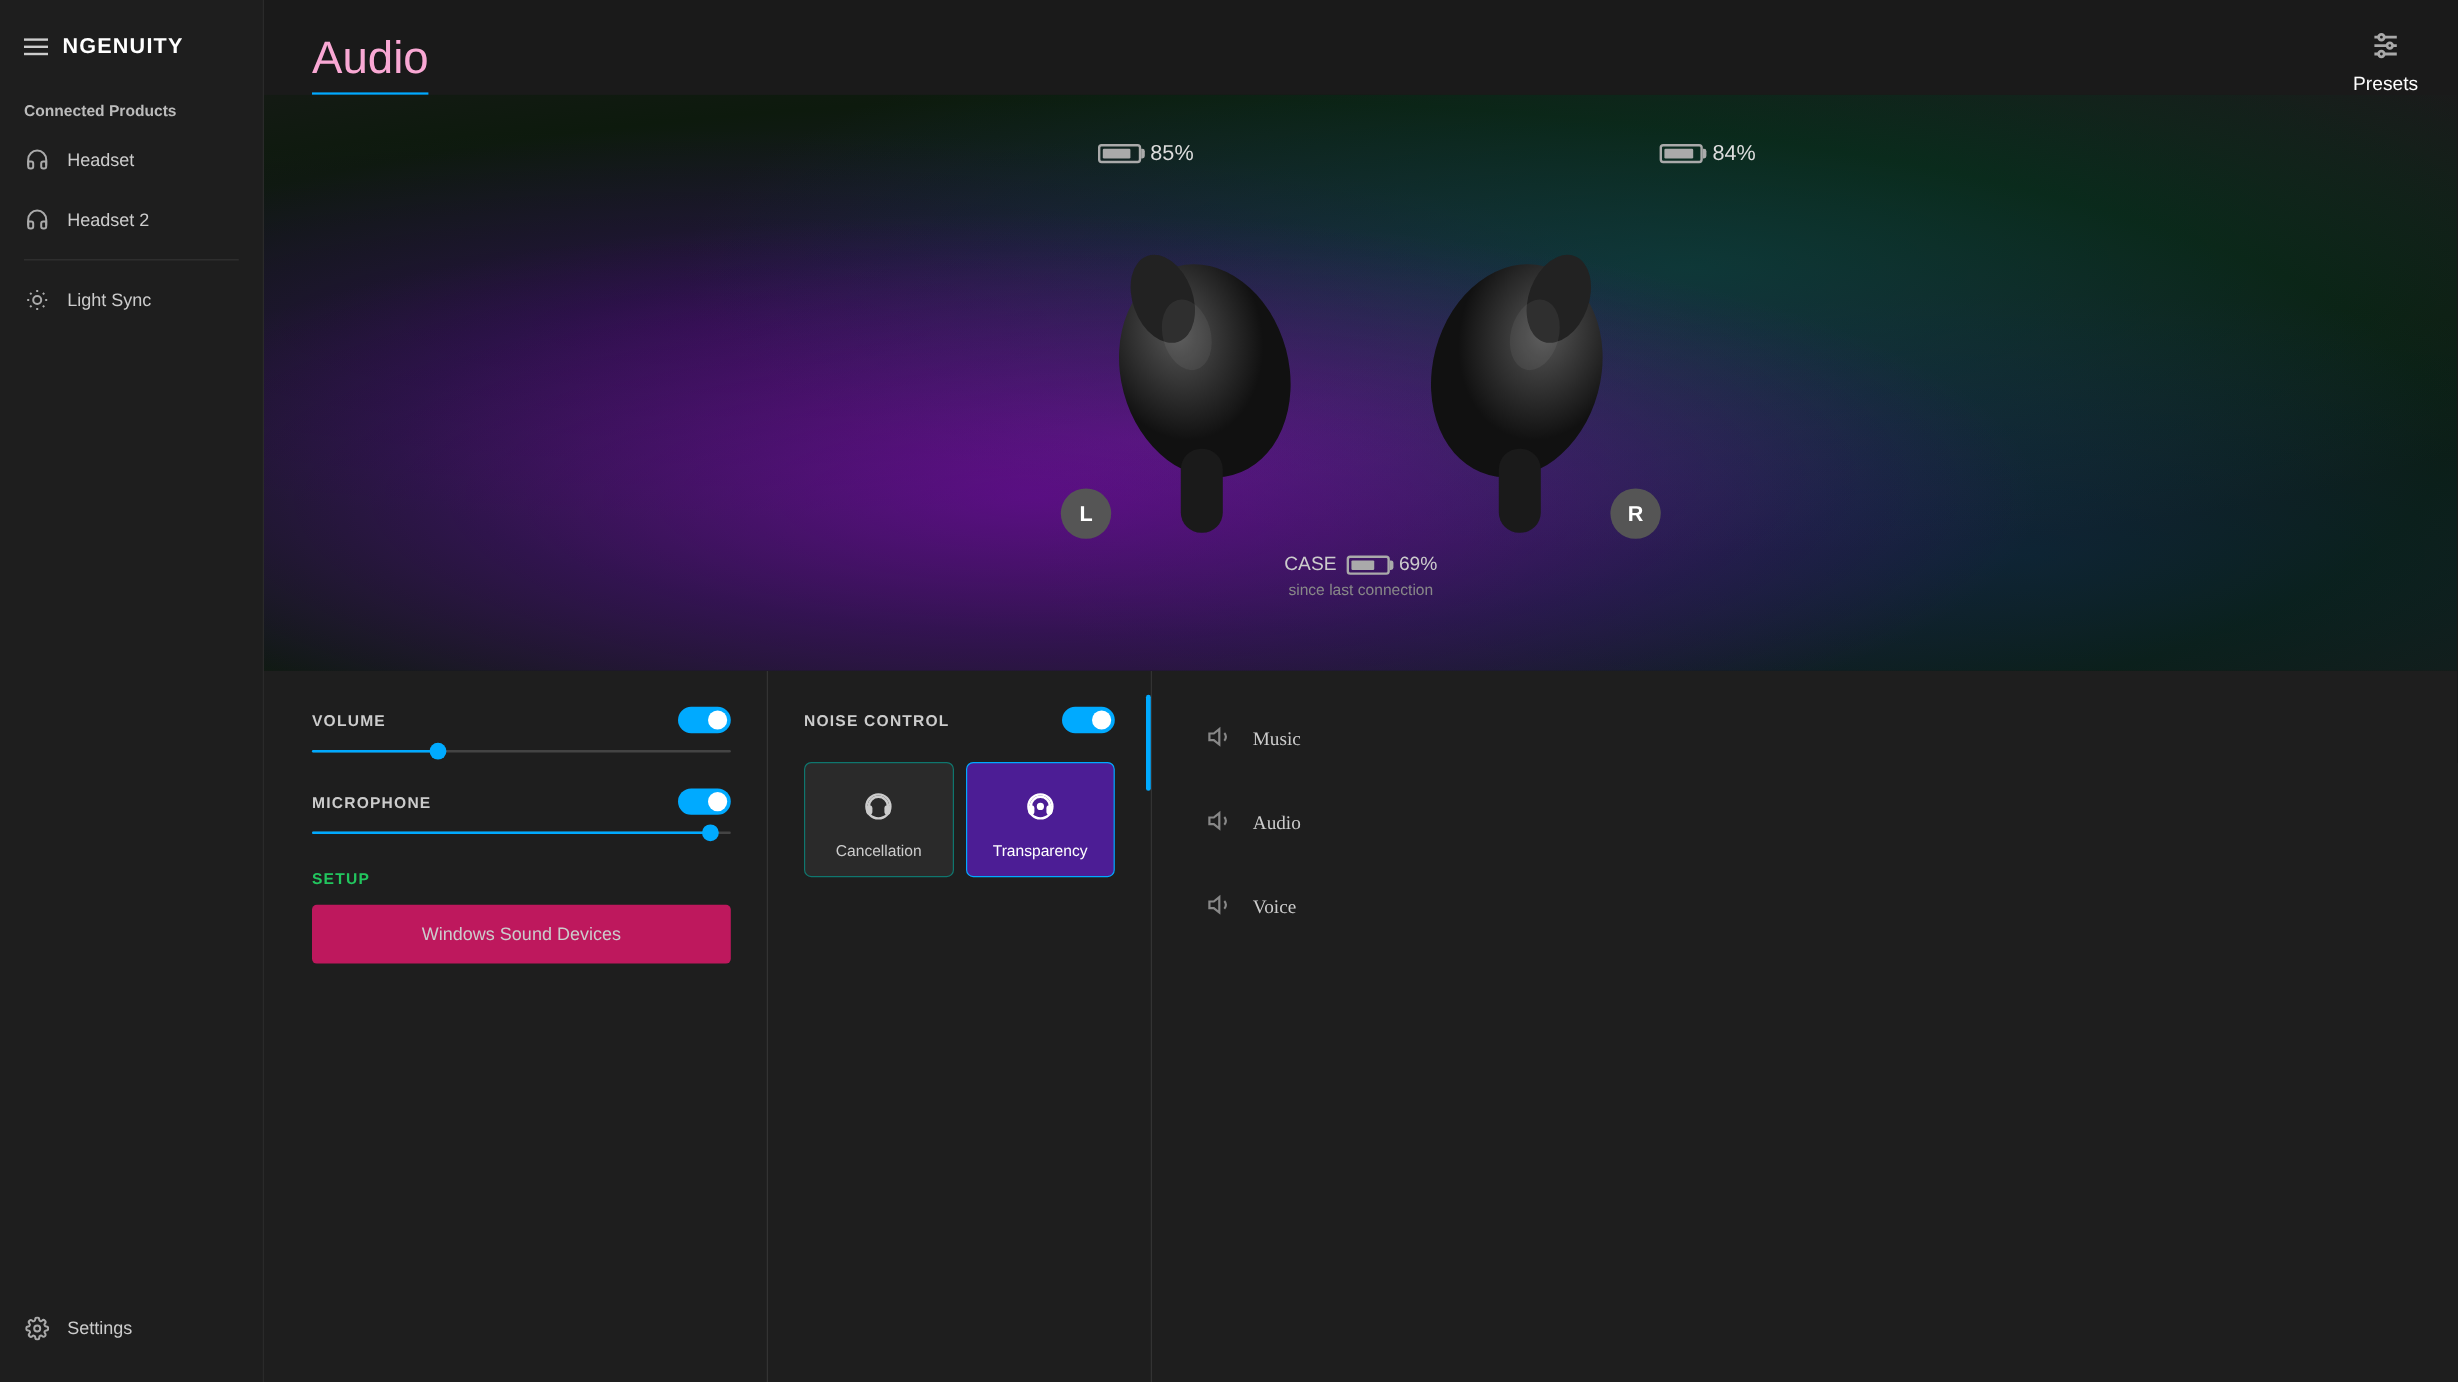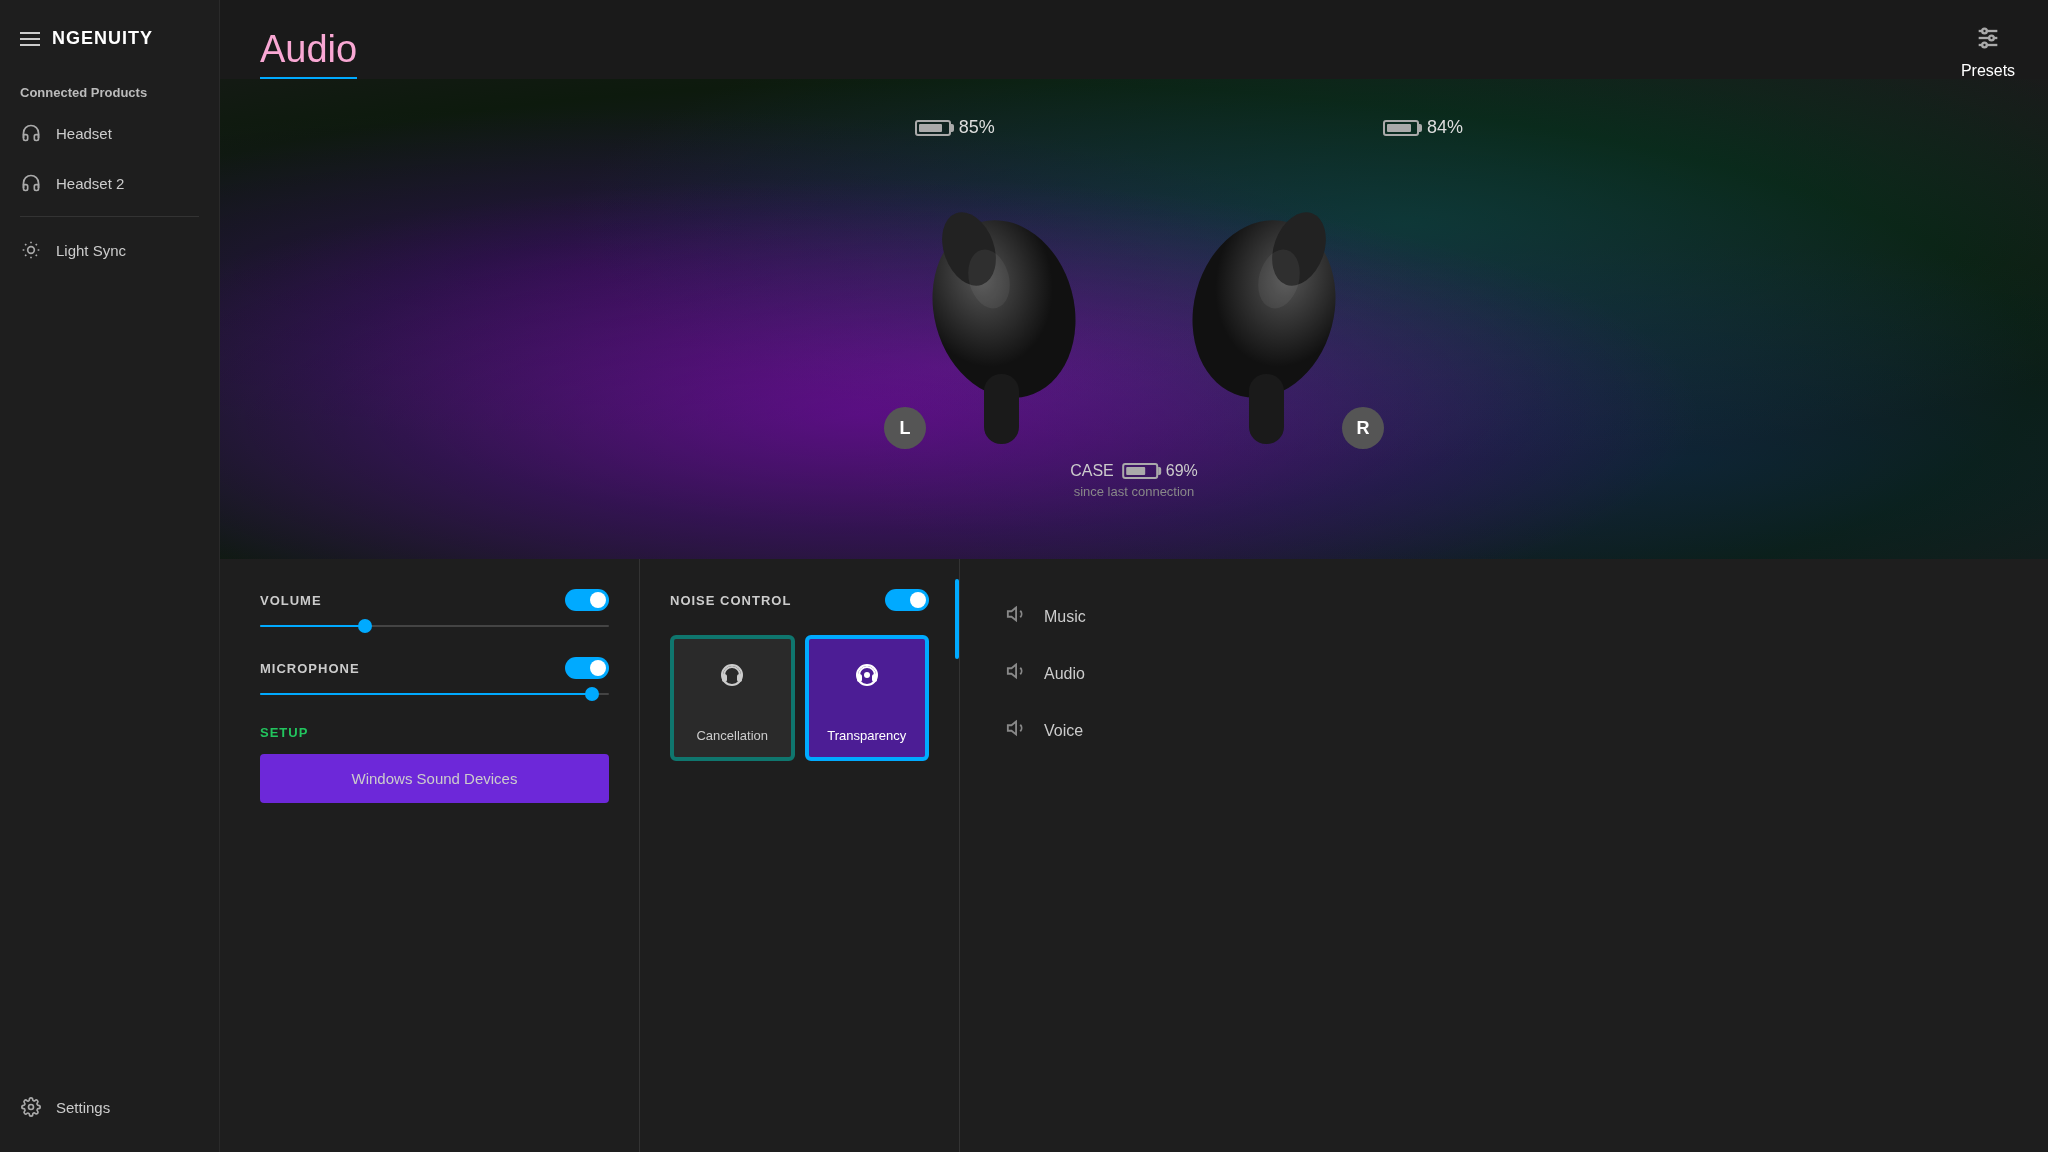--- a/index.html
+++ b/index.html
@@ -343,21 +343,21 @@
       font-size: 13px;
       font-weight: 600;
       letter-spacing: 1px;
       color: #22c55e;
       margin-bottom: 14px;
     }
 
     .windows-sound-btn {
       width: 100%;
       padding: 16px;
-      background: #6d28d9;
+      background: #be185d;
       border: none;
       border-radius: 4px;
       color: #ccc;
       font-size: 15px;
       cursor: pointer;
       text-align: center;
     }
 
     
     .noise-control-section {
@@ -383,27 +383,27 @@
 
     .noise-buttons {
       display: flex;
       gap: 10px;
     }
 
     .noise-btn {
       flex: 1;
       padding: 20px 10px 14px 10px;
       background: #2a2a2a;
-      border: 4px solid #0f766e;
+      border: 1px solid #0f766e;
       border-radius: 6px;
       cursor: pointer;
       display: flex;
       flex-direction: column;
       align-items: center;
-      gap: 26px;
+      gap: 2px;
       color: #ccc;
       font-size: 13px;
     }
 
     .noise-btn.active {
       background: #4c1d95;
       border-color: #00aaff;
       color: #fff;
     }
 
@@ -413,21 +413,22 @@
 
     
     .audio-presets-section {
       flex: 1;
       padding: 30px 30px 20px 30px;
     }
 
     .preset-list {
       display: flex;
       flex-direction: column;
-      gap: 2px;
+      gap: 15px;
+      font-family: Liberation Serif, serif;
     }
 
     .preset-item {
       display: flex;
       align-items: center;
       gap: 16px;
       padding: 14px 16px;
       cursor: pointer;
       border-radius: 4px;
       color: #ccc;

